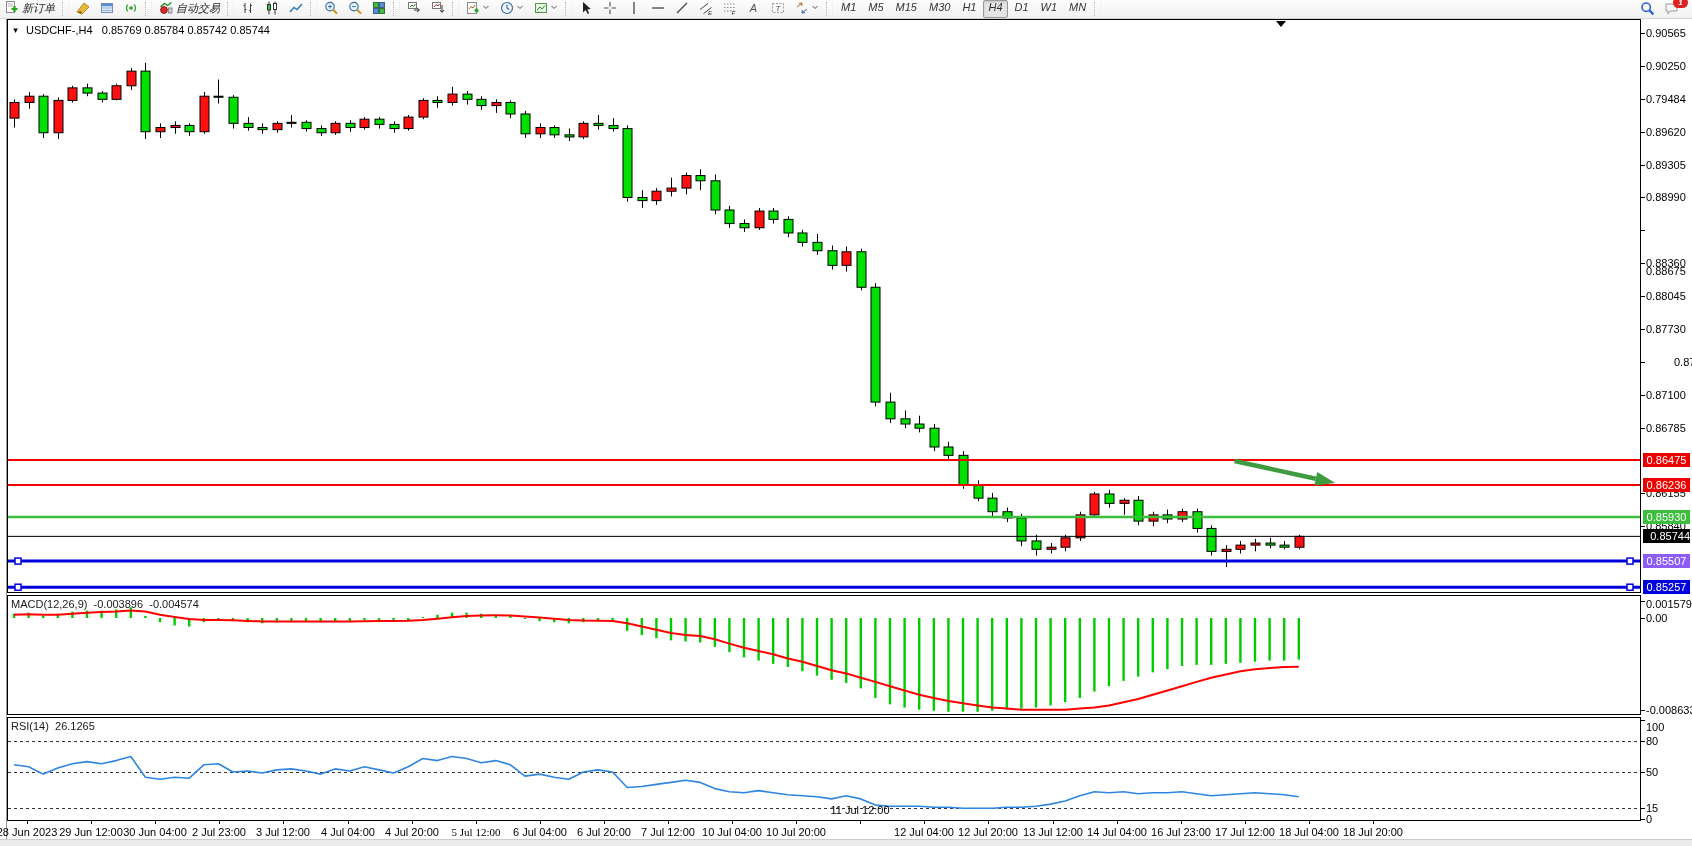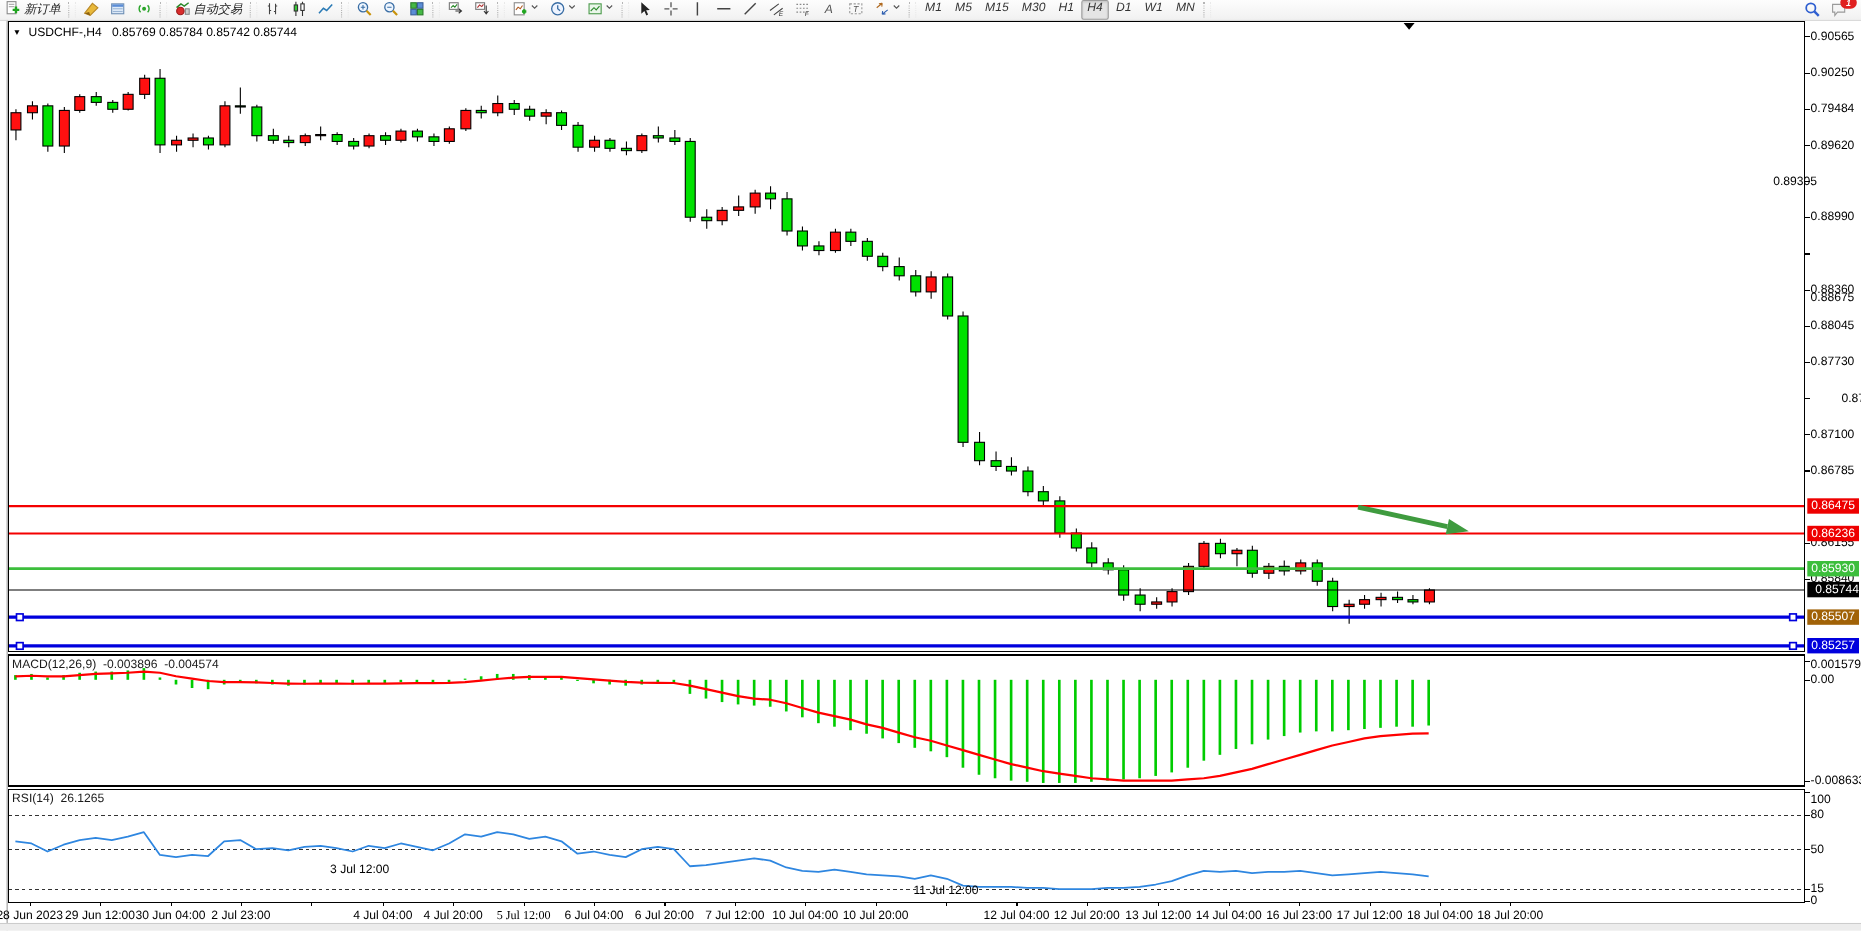--- a/index.html
+++ b/index.html
@@ -672,50 +672,50 @@
       <span>&nbsp;</span><span>-0.004574</span>
     </div>
     <div class="ov pane-lbl" style="left:11px;top:719px;">
       <span>RSI(14)</span>
       <span>&nbsp;</span><span>26.1265</span>
     </div>
   <div class="ov " style="left: 1646px; top: 26px;">0.90565</div>
       <div class="ov " style="left: 1646px; top: 59px;">0.90250</div>
       <div class="ov " style="left: 1646px; top: 92px;">0.79484</div>
       <div class="ov " style="left: 1646px; top: 125px;">0.89620</div>
-      <div class="ov " style="left: 1612px; top: 158px;">0.89305</div>
+      <div class="ov " style="left: 1646px; top: 158px;">0.89305</div>
       <div class="ov " style="left: 1646px; top: 190px;">0.88990</div>
       <div class="ov " style="left: 1646px; top: 223px; margin-top: 41px;">0.88675</div>
       <div class="ov " style="left: 1646px; top: 256px;">0.88360</div>
       <div class="ov " style="left: 1646px; top: 289px;">0.88045</div>
       <div class="ov " style="left: 1646px; top: 322px;">0.87730</div>
       <div class="ov " style="left: 1646px; top: 355px; margin-left: 28px;">0.87415</div>
       <div class="ov " style="left: 1646px; top: 388px;">0.87100</div>
       <div class="ov " style="left: 1646px; top: 421px;">0.86785</div>
       <div class="ov " style="left: 1646px; top: 486px;">0.86155</div>
       <div class="ov " style="left: 1646px; top: 519px;">0.85840</div>
       <div class="ov tag" style="left: 1643px; top: 453px; background: rgb(238, 0, 0);">0.86475</div>
       <div class="ov tag" style="left: 1643px; top: 478px; background: rgb(238, 0, 0);">0.86236</div>
       <div class="ov tag" style="left: 1643px; top: 510px; background: rgb(60, 190, 60);">0.85930</div>
       <div class="ov tag" style="left: 1643px; top: 529px; background: rgb(0, 0, 0); text-align: right;">0.85744</div>
-      <div class="ov tag" style="left: 1643px; top: 554px; background: #a16207;">0.85507</div>
+      <div class="ov tag" style="left: 1643px; top: 554px; background: #8b5cf6;">0.85507</div>
       <div class="ov tag" style="left: 1643px; top: 580px; background: rgb(0, 0, 221);">0.85257</div>
       <div class="ov " style="left: 1646px; top: 597px;">0.001579</div>
       <div class="ov " style="left: 1646px; top: 611px;">0.00</div>
       <div class="ov " style="left: 1646px; top: 703px;">-0.008633</div>
       <div class="ov " style="left: 1646px; top: 720px;">100</div>
       <div class="ov " style="left: 1646px; top: 734px;">80</div>
       <div class="ov " style="left: 1646px; top: 765px;">50</div>
       <div class="ov " style="left: 1646px; top: 801px;">15</div>
       <div class="ov " style="left: 1646px; top: 812px;">0</div>
       <div class="ov time-lbl" style="left: -18px; top: 825px;">28 Jun 2023</div>
       <div class="ov time-lbl" style="left: 46px; top: 825px;">29 Jun 12:00</div>
       <div class="ov time-lbl" style="left: 110px; top: 825px;">30 Jun 04:00</div>
       <div class="ov time-lbl" style="left: 174px; top: 825px;">2 Jul 23:00</div>
-      <div class="ov time-lbl" style="left: 238px; top: 784px; padding-left: 44px;">3 Jul 12:00</div>
+      <div class="ov time-lbl" style="left: 238px; top: 825px;">3 Jul 12:00</div>
       <div class="ov time-lbl" style="left: 303px; top: 825px;">4 Jul 04:00</div>
       <div class="ov time-lbl" style="left: 367px; top: 825px;">4 Jul 20:00</div>
       <div class="ov time-lbl" style="left: 431px; top: 825px; font-family: Liberation Serif, serif;">5 Jul 12:00</div>
       <div class="ov time-lbl" style="left: 495px; top: 825px;">6 Jul 04:00</div>
       <div class="ov time-lbl" style="left: 559px; top: 825px;">6 Jul 20:00</div>
       <div class="ov time-lbl" style="left: 623px; top: 825px;">7 Jul 12:00</div>
       <div class="ov time-lbl" style="left: 687px; top: 825px;">10 Jul 04:00</div>
       <div class="ov time-lbl" style="left: 751px; top: 825px;">10 Jul 20:00</div>
       <div class="ov time-lbl" style="left: 815px; top: 803px;">11 Jul 12:00</div>
       <div class="ov time-lbl" style="left: 879px; top: 825px;">12 Jul 04:00</div>

